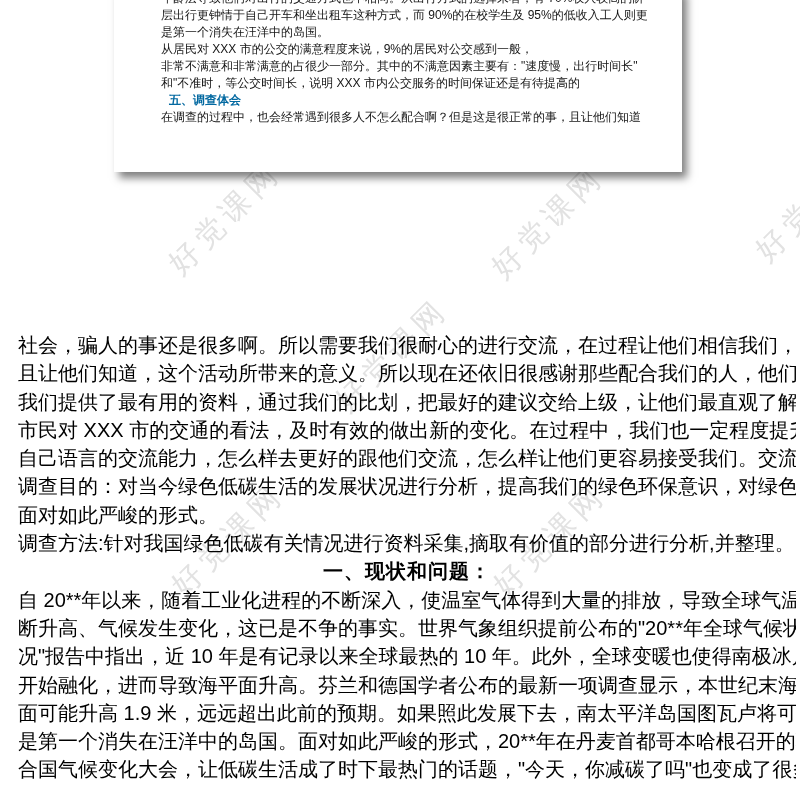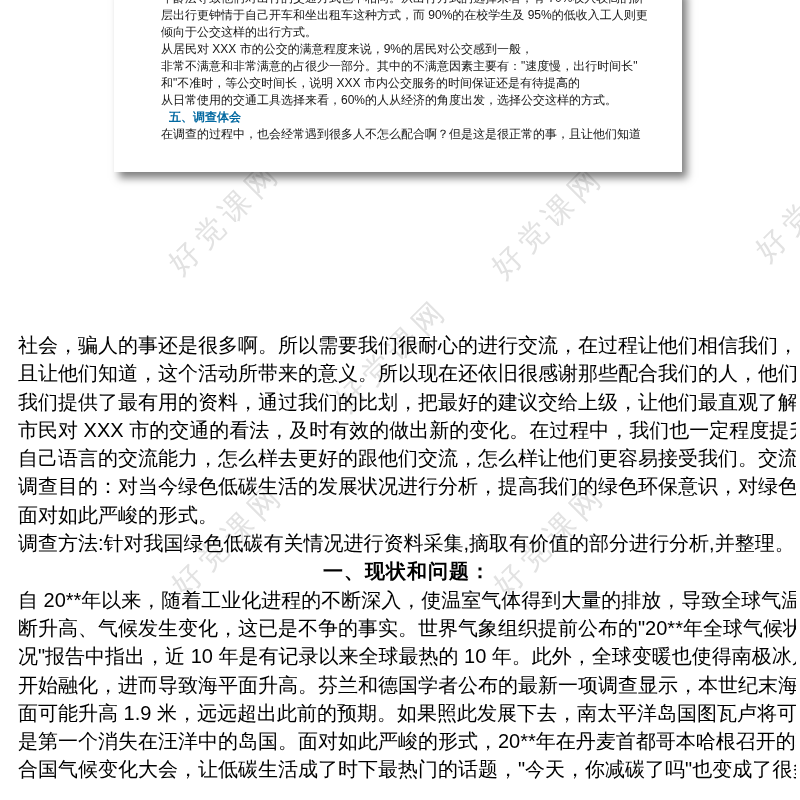--- a/index.html
+++ b/index.html
@@ -84,25 +84,24 @@
   <span class="watermark" style="left:225px; top:218px;">好党课网</span>
   <span class="watermark" style="left:548px; top:222px;">好党课网</span>
   <span class="watermark" style="left:812px; top:205px;">好党课网</span>
   <span class="watermark" style="left:392px; top:355px;">好党课网</span>
   <span class="watermark" style="left:228px; top:540px;">好党课网</span>
   <span class="watermark" style="left:550px; top:540px;">好党课网</span>
 
   <div class="doc-box">
     <div class="doc-line">年龄层导致他们对出行的交通方式也不相同。从出行方式的选择来看，有 70%收入较高的阶</div>
     <div class="doc-line">层出行更钟情于自己开车和坐出租车这种方式，而 90%的在校学生及 95%的低收入工人则更</div>
-    <div class="doc-line">倾向于公交这样的出行方式。</div>
+    <div class="doc-line">是第一个消失在汪洋中的岛国。</div>
     <div class="doc-line">从居民对 XXX 市的公交的满意程度来说，9%的居民对公交感到一般，</div>
     <div class="doc-line">非常不满意和非常满意的占很少一部分。其中的不满意因素主要有："速度慢，出行时间长"</div>
     <div class="doc-line">和"不准时，等公交时间长，说明 XXX 市内公交服务的时间保证还是有待提高的</div>
-    <div class="doc-line">从日常使用的交通工具选择来看，60%的人从经济的角度出发，选择公交这样的方式。</div>
     <div class="doc-line bold">五、调查体会</div>
     <div class="doc-line">在调查的过程中，也会经常遇到很多人不怎么配合啊？但是这是很正常的事，且让他们知道</div>
   </div>
 
   <div class="body-text">
     <div class="body-line">社会，骗人的事还是很多啊。所以需要我们很耐心的进行交流，在过程让他们相信我们，而</div>
     <div class="body-line">且让他们知道，这个活动所带来的意义。所以现在还依旧很感谢那些配合我们的人，他们为</div>
     <div class="body-line">我们提供了最有用的资料，通过我们的比划，把最好的建议交给上级，让他们最直观了解到</div>
     <div class="body-line">市民对 XXX 市的交通的看法，及时有效的做出新的变化。在过程中，我们也一定程度提升</div>
     <div class="body-line">自己语言的交流能力，怎么样去更好的跟他们交流，怎么样让他们更容易接受我们。交流中</div>

